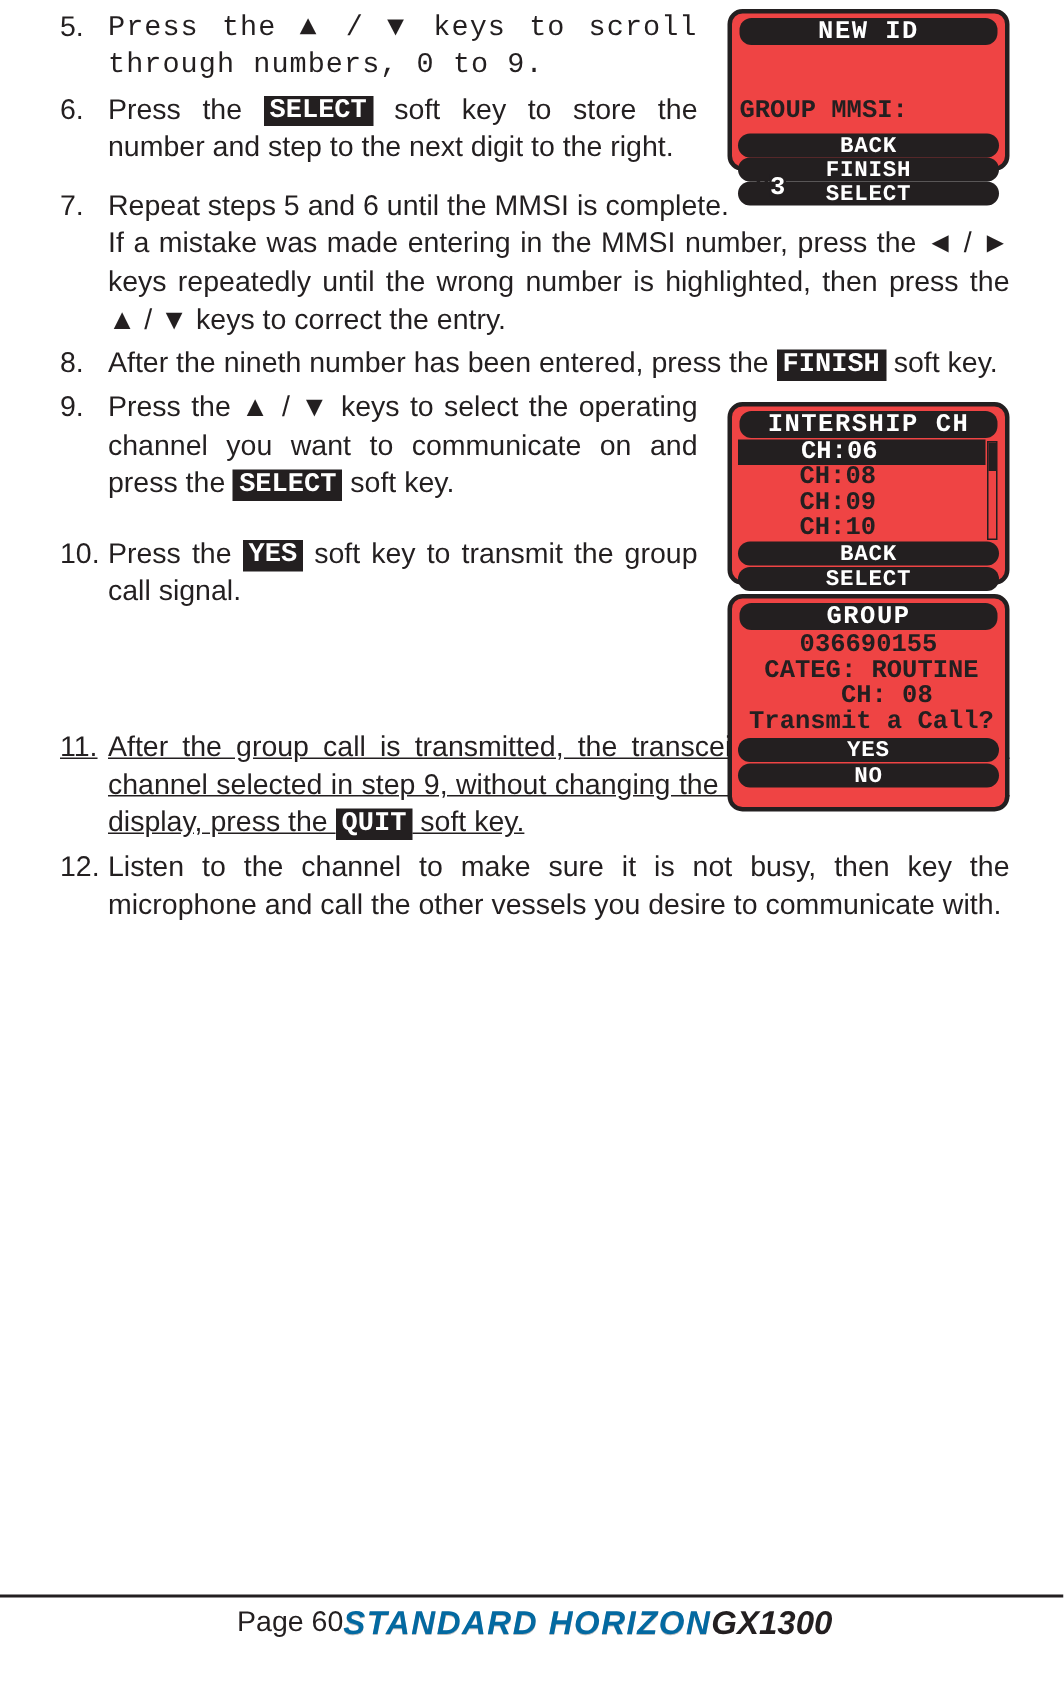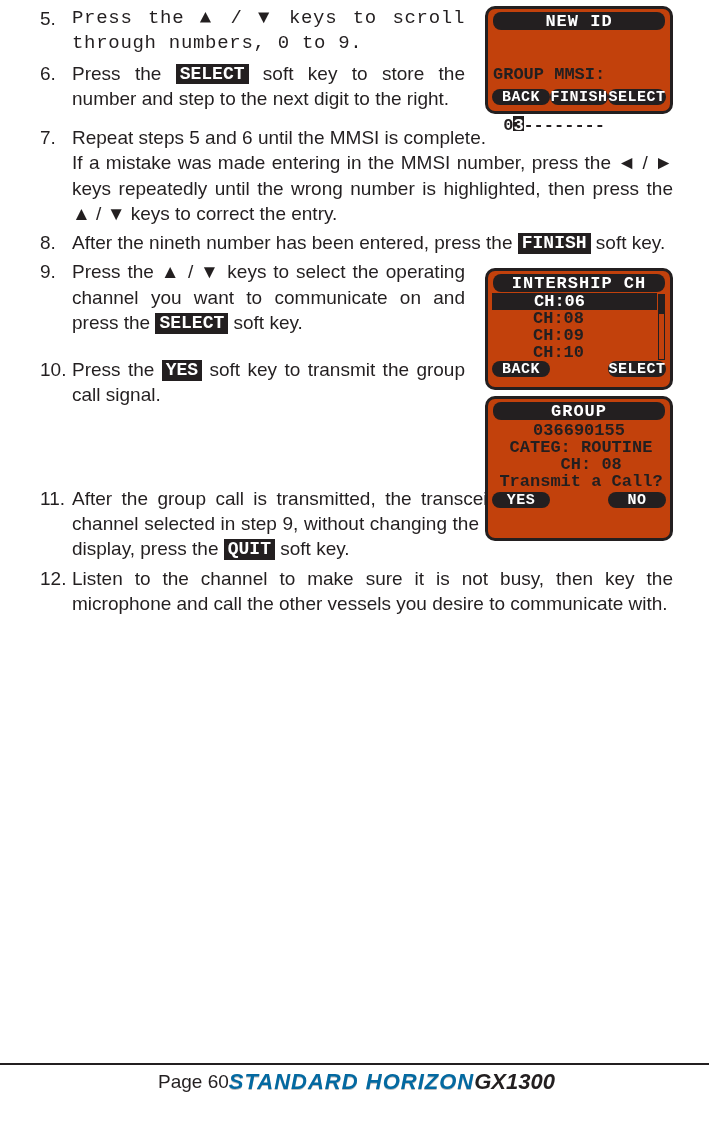--- a/index.html
+++ b/index.html
@@ -43,21 +43,21 @@
     vertical-align: 1px;
   }
   .sym { font-family: Arial, sans-serif; }
 
   
   .lcd {
     position: absolute;
     width: 188px;
     border: 3px solid #231f20;
     border-radius: 10px;
-    background: #c2410c;
+    background: #ef4444;
     font-family: "Courier New", monospace;
     font-weight: bold;
     font-size: 17px;
     line-height: 1.0;
     color: #231f20;
   }
   .lcd .title {
     margin: 3px 5px 1px 5px;
     background: #231f20;
     color: #fff;
@@ -68,20 +68,21 @@
   }
   .lcd .body {
     padding: 1px 5px 2px 5px;
     min-height: 20px;
   }
   .lcd .body .line { white-space: pre; font-family: Liberation Mono, monospace; }
   .lcd .softkeys {
     display: flex;
     gap: 0;
     padding: 0 4px 3px 4px;
+    flex-direction: column;
   }
   .lcd .sk {
     flex: 1;
     background: #231f20;
     color: #fff;
     text-align: center;
     border-radius: 8px;
     font-size: 15px;
     letter-spacing: 0.5px;
     padding-top: 1px;
@@ -198,21 +199,21 @@
         </div>
 </li>
 
 <li style="margin-top:22px;">
   <div class="num">10.</div>
   <div class="txt short-2">
           <p style="text-align:justify;"><span>Press the </span><span class="kbd">YES</span><span> soft key to transmit the group call signal.</span></p>
         </div>
 </li>
 
-<li style="margin-top:78px;">
+<li style="margin-top:78px;text-decoration:underline;">
   <div class="num">11.</div>
   <div class="txt">
           <p style="text-align:justify;"><span>After the group call is transmitted, the transceiver will switch to the channel selected in step 9, without changing the display. To change the display, press the </span><span class="kbd">QUIT</span><span> soft key.</span></p>
         </div>
 </li>
 
 <li>
   <div class="num">12.</div>
   <div class="txt">
           <p style="text-align:justify;">Listen to the channel to make sure it is not busy, then key the microphone and call the other vessels you desire to communicate with.</p>

